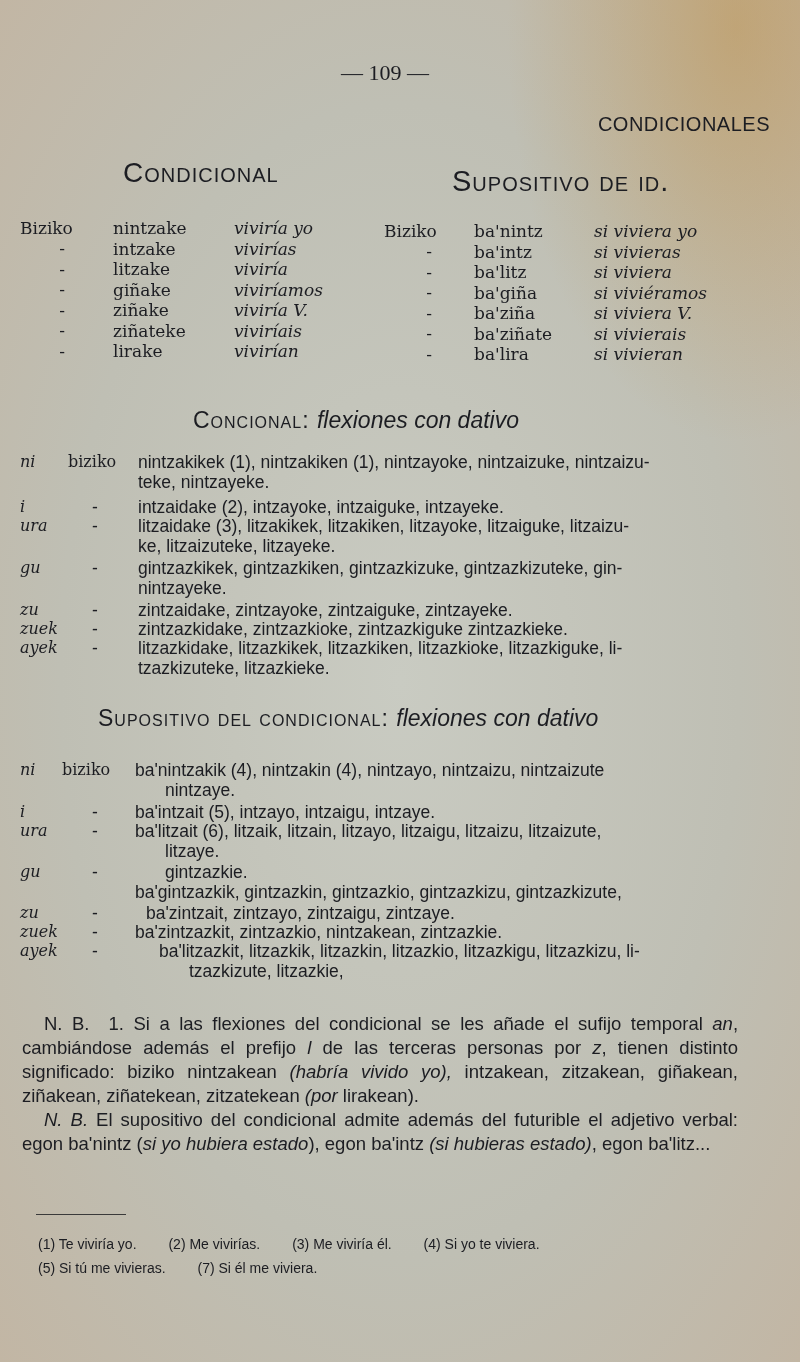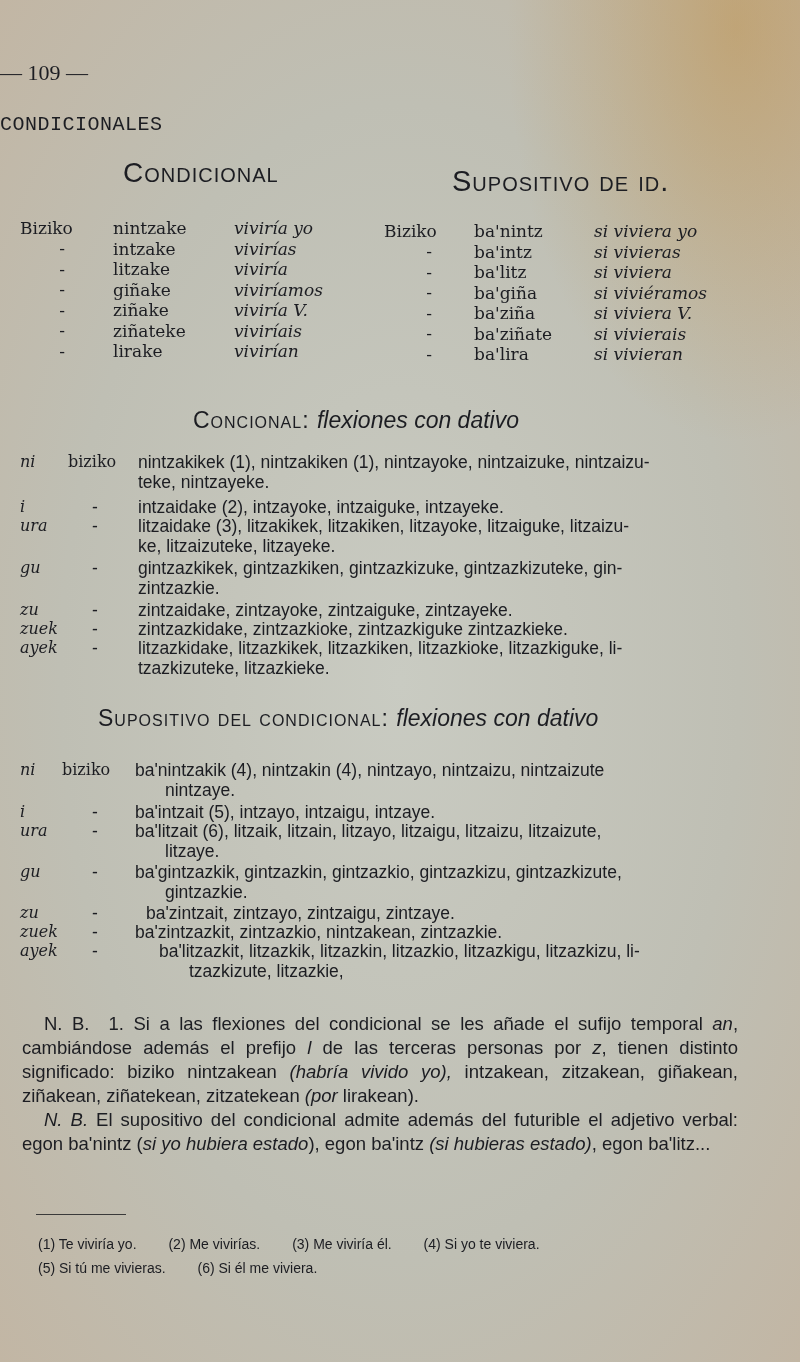--- a/index.html
+++ b/index.html
@@ -5,22 +5,22 @@
     html, body { margin: 0; padding: 0; }
     body {
       width: 800px; height: 1362px; position: relative; overflow: hidden;
       background:
         radial-gradient(ellipse at 92% 2%, rgba(190,140,60,0.45) 0%, rgba(190,140,60,0) 22%),
         radial-gradient(ellipse at 50% 50%, #c9cbc2 0%, #bfbfb4 60%, #c2b6a4 100%);
       color: #1c1d22;
       font-family: "DejaVu Serif", serif;
     }
     .abs { position: absolute; }
-    .page-num { left: 0; width: 770px; top: 60px; font-family: "Liberation Serif", serif; font-size: 22px; }
-    .main-title { left: 0; width: 770px; top: 113px; text-align: left; font-family: Liberation Mono, monospace; font-size: 20px; letter-spacing: 0.5px; }
+    .page-num { left: 0; width: 770px; top: 60px; text-align: center; font-family: "Liberation Serif", serif; font-size: 22px; }
+    .main-title { left: 0; width: 770px; top: 113px; text-align: right; font-family: Liberation Sans, sans-serif; font-size: 20px; letter-spacing: 0.5px; }
     .smallcaps { font-family: "Liberation Sans", sans-serif; font-variant: small-caps; letter-spacing: 1px; }
     .sub-left { left: 123px; top: 157px; font-size: 28px; }
     .sub-right { left: 452px; top: 165px; font-size: 29px; }
     .conj { font-family: "DejaVu Serif", serif; font-size: 17px; line-height: 20.5px; }
     .conj .col { position: absolute; }
     .it { font-style: italic; }
     .section-h { font-size: 23px; }
     .section-h .flex { font-family: "Liberation Sans", sans-serif; font-style: italic; font-variant: normal; letter-spacing: 0; font-size: 23px; }
     .rows { font-family: "Liberation Sans", sans-serif; font-size: 17.5px; line-height: 20px; }
     .row { position: absolute; left: 0; width: 800px; }
@@ -134,21 +134,21 @@
       <div class="forms">
         <span class="cont">litzaidake (3), litzakikek, litzakiken, litzayoke, litzaiguke, litzaizu-</span>
         <span class="cont">ke, litzaizuteke, litzayeke.</span>
       </div>
     </div>
     <div class="row" style="top:106px;">
       <span class="pron">gu</span>
       <span class="dash">-</span>
       <div class="forms">
         <span class="cont">gintzazkikek, gintzazkiken, gintzazkizuke, gintzazkizuteke, gin-</span>
-        <span class="cont">zintzazkie.</span>
+        <span class="cont">nintzayeke.</span>
       </div>
     </div>
     <div class="row" style="top:148px;">
       <span class="pron">zu</span>
       <span class="dash">-</span>
       <div class="forms">
         <span class="cont">zintzaidake, zintzayoke, zintzaiguke, zintzayeke.</span>
       </div>
     </div>
     <div class="row" style="top:167px;">
@@ -193,22 +193,22 @@
       <span class="dash">-</span>
       <div class="forms" style="left:135px; width:620px;">
         <span class="cont">ba'litzait (6), litzaik, litzain, litzayo, litzaigu, litzaizu, litzaizute,</span>
         <span class="cont" style="padding-left:30px;">litzaye.</span>
       </div>
     </div>
     <div class="row" style="top:102px;">
       <span class="pron">gu</span>
       <span class="dash">-</span>
       <div class="forms" style="left:135px; width:620px;">
+        <span class="cont" style="padding-left:30px;">gintzazkie.</span>
         <span class="cont">ba'gintzazkik, gintzazkin, gintzazkio, gintzazkizu, gintzazkizute,</span>
-        <span class="cont" style="padding-left:30px;">gintzazkie.</span>
       </div>
     </div>
     <div class="row" style="top:143px;">
       <span class="pron">zu</span>
       <span class="dash">-</span>
       <div class="forms" style="left:146px; width:620px;">
         <span class="cont">ba'zintzait, zintzayo, zintzaigu, zintzaye.</span>
       </div>
     </div>
     <div class="row" style="top:162px;">
@@ -240,16 +240,16 @@
 
   <div class="abs footnotes" style="top:1232px;">
     <div>
       <span>(1) Te viviría yo.</span>
       <span>(2) Me vivirías.</span>
       <span>(3) Me viviría él.</span>
       <span>(4) Si yo te viviera.</span>
     </div>
     <div>
       <span>(5) Si tú me vivieras.</span>
-      <span>(6) Si él me viviera.</span>
+      <span>(7) Si él me viviera.</span>
     </div>
   </div>
 </div>
 
 </body></html>

